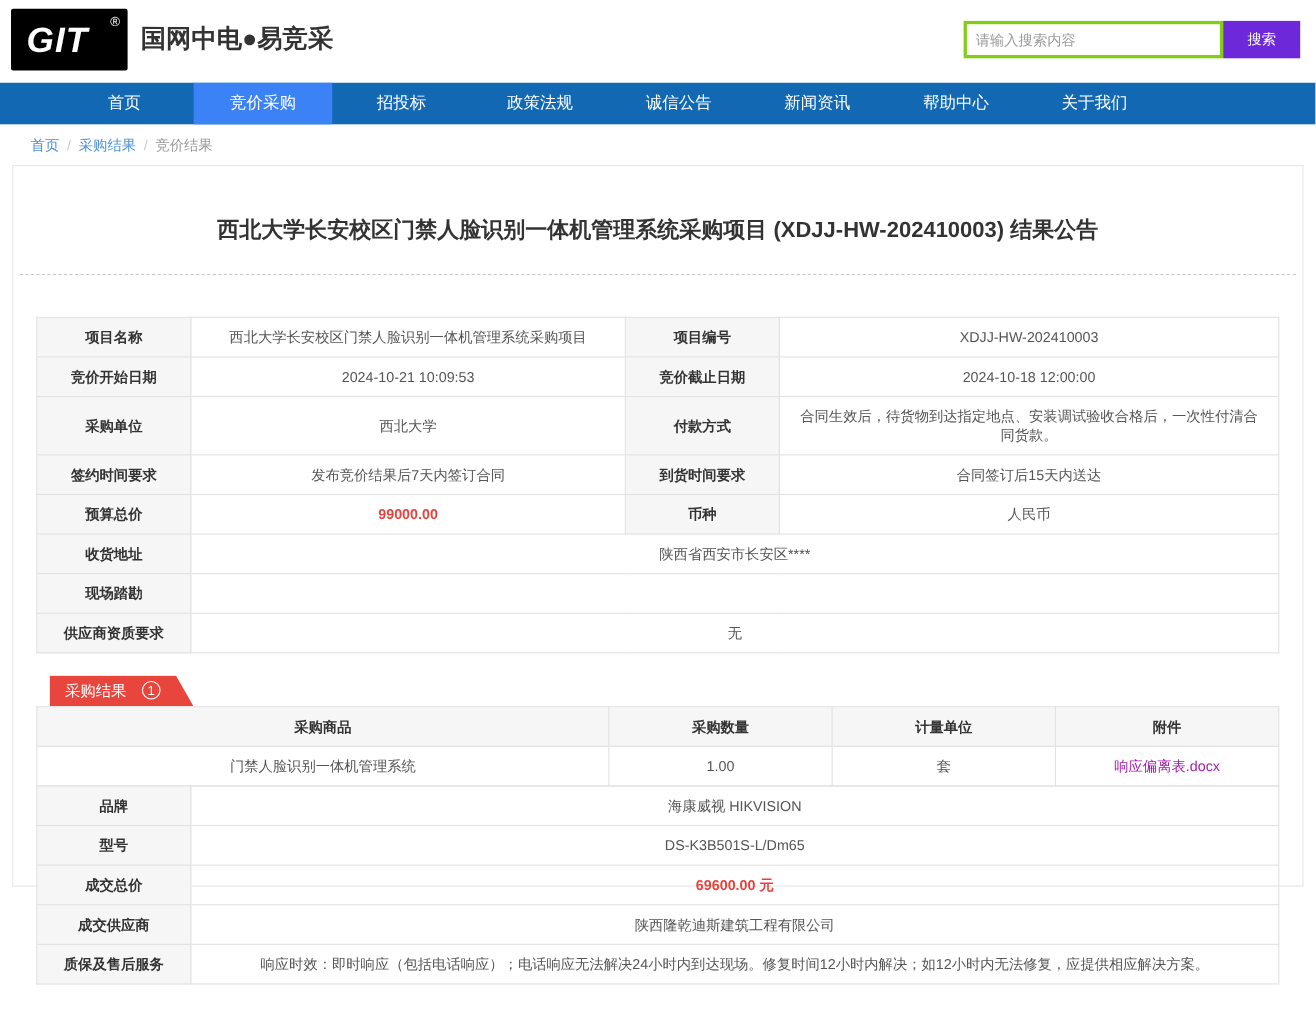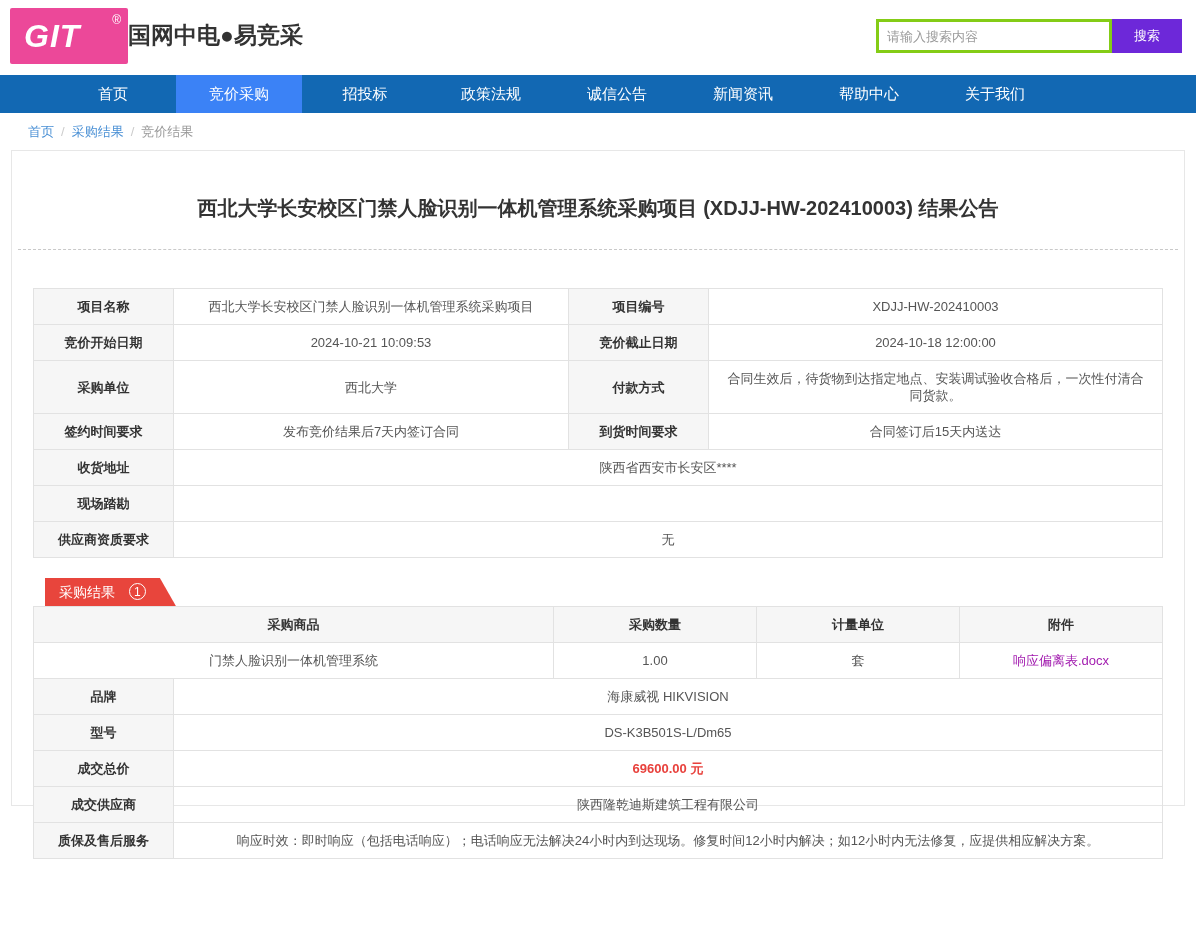--- a/index.html
+++ b/index.html
@@ -1,22 +1,22 @@
 <!DOCTYPE html>
 <html><head>
 <meta charset="utf-8">
 <style>
   * { margin:0; padding:0; box-sizing:border-box; }
   html,body { width:1196px; height:942px; overflow:hidden; background:#fff;
     font-family:"Liberation Sans","DejaVu Sans",sans-serif; }
 
   
   .header { position:relative; height:75px; background:#fff; }
-  .logo-box { position:absolute; left:10px; top:8px; width:118px; height:56px;
-    background:#ec4899; border-radius:2px;text-decoration:underline; }
+  .logo-box { position:absolute; left:10px; top:8px; width:106px; height:56px;
+    background:#000000; border-radius:2px;text-decoration:underline; }
   .logo-text { position:absolute; left:14px; top:10px; color:#fff; font-size:32px;
     font-weight:bold; font-style:italic; letter-spacing:1px; }
   .logo-reg { position:absolute; right:7px; top:5px; color:#fff; font-size:12px; }
   .site-name { position:absolute; left:128px; top:20px; font-size:23px; font-weight:bold; color:#333; }
   .search-wrap { position:absolute; right:14px; top:19px; display:flex; }
   .search-input { width:236px; height:34px; border:3px solid #84cc16; padding:0 8px;
     font-size:13px; color:#333; outline:none; }
   .search-input::placeholder { color:#9a9a9a; }
   .search-btn { width:70px; height:34px; background:#6d28d9; color:#fff; border:none;
     font-size:13px; cursor:pointer; }
@@ -129,20 +129,26 @@
       <td class="label">付款方式</td>
       <td>合同生效后，待货物到达指定地点、安装调试验收合格后，一次性付清合同货款。</td>
     </tr>
     <tr>
       <td class="label">签约时间要求</td>
       <td>发布竞价结果后7天内签订合同</td>
       <td class="label">到货时间要求</td>
       <td>合同签订后15天内送达</td>
     </tr>
     <tr>
+      <td class="label">预算总价</td>
+      <td class="red">99000.00</td>
+      <td class="label">币种</td>
+      <td>人民币</td>
+    </tr>
+    <tr>
       <td class="label">收货地址</td>
       <td colspan="3">陕西省西安市长安区****</td>
     </tr>
     <tr>
       <td class="label">现场踏勘</td>
       <td colspan="3"></td>
     </tr>
     <tr>
       <td class="label">供应商资质要求</td>
       <td colspan="3">无</td>

